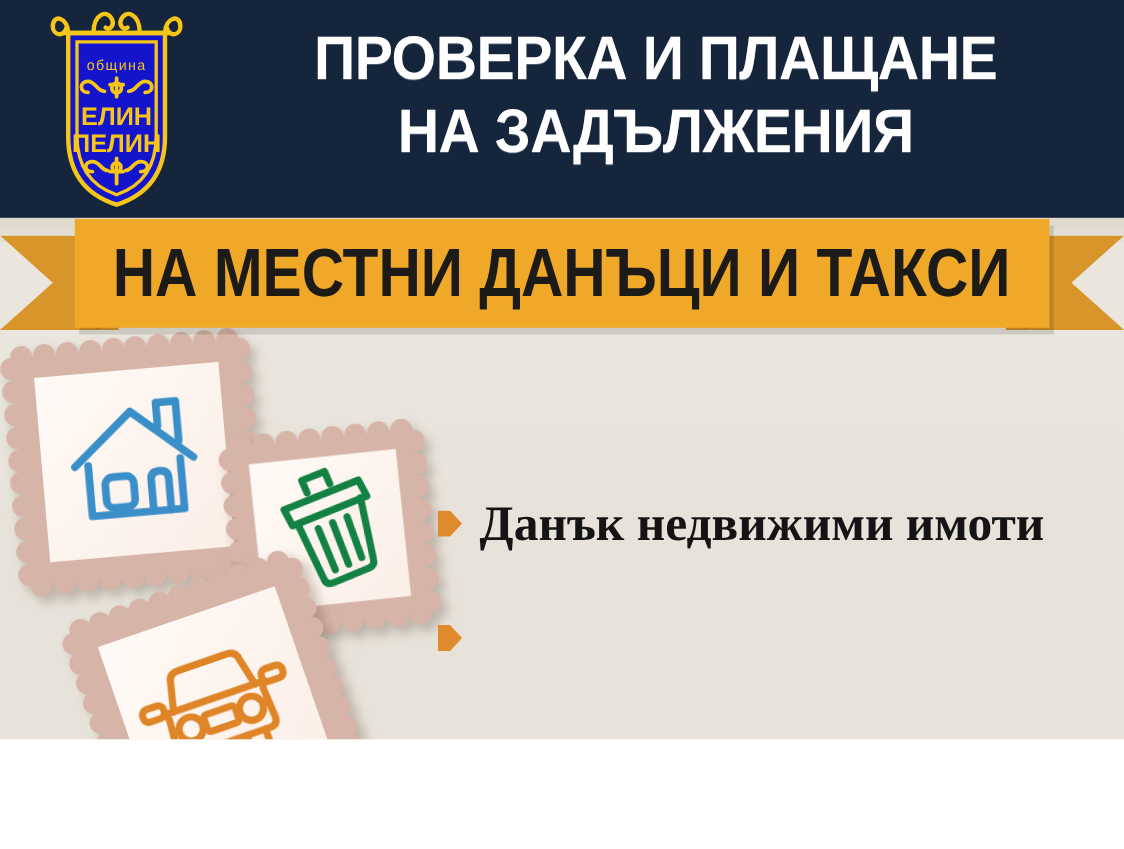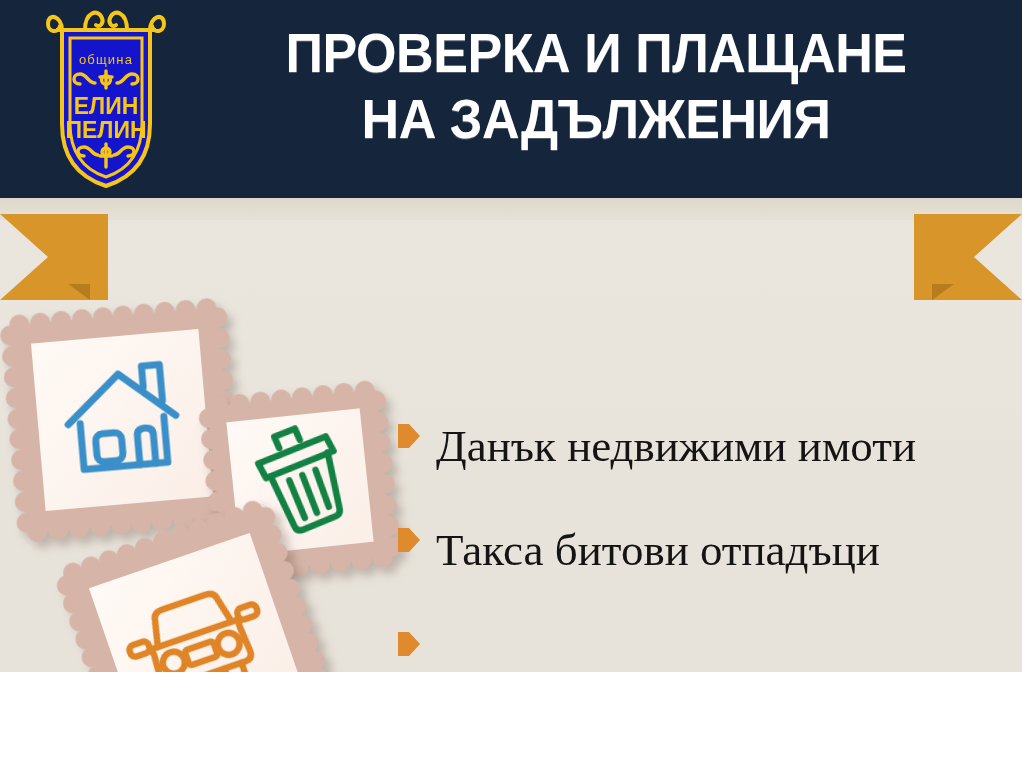--- a/index.html
+++ b/index.html
@@ -130,22 +130,23 @@
   .stamp svg.icon { position:absolute; left:0; top:0; }
 
   
   #list {
     position:absolute;
     left:398px; top:424px;
     width:610px;
   }
   .list-item {
     display:flex;
-    align-items:flex-start;
+    align-items:center;
     height:104px;
+    font-weight:bold;
   }
   .bullet {
     flex:0 0 auto;
     width:22px; height:24px;
     margin-right:16px;
     background:#e08a2e;
     clip-path:polygon(0 0, 11px 0, 22px 12px, 11px 24px, 0 24px);
   }
   .list-label {
     font-family:"Liberation Serif", serif;
@@ -207,20 +208,23 @@
       <span class="tl">ПРОВЕРКА И ПЛАЩАНЕ</span>
       <span class="tl">НА ЗАДЪЛЖЕНИЯ</span>
     </div>
   </div>
 
   <div id="ribbon">
     <div class="ribbon-tail" id="ribbon-tail-left"></div>
     <div class="ribbon-tail" id="ribbon-tail-right"></div>
     <div class="ribbon-fold" id="ribbon-fold-left"></div>
     <div class="ribbon-fold" id="ribbon-fold-right"></div>
+    <div id="ribbon-band">
+      <span id="ribbon-text">НА МЕСТНИ ДАНЪЦИ И ТАКСИ</span>
+    </div>
   </div>
 
   <div class="stamp" id="stamp-house">
     <div class="stamp-inner"></div>
     <svg class="icon" width="208" height="208" viewBox="0 0 208 208" xmlns="http://www.w3.org/2000/svg">
       <g fill="none" stroke="#3b8fc9" stroke-width="7" stroke-linecap="round" stroke-linejoin="round">
         <path d="M50 104 L104 58 L158 104"></path>
         <path d="M128 73 L128 52 L146 52 L146 88"></path>
         <path d="M62 104 L62 150 L146 150 L146 104"></path>
         <rect x="76" y="116" width="26" height="28" rx="7"></rect>
@@ -385,21 +389,20 @@
 
   <div id="list">
 
     <div class="list-item">
       <span class="bullet"></span>
       <span class="list-label">Данък недвижими имоти</span>
     </div>
 
     <div class="list-item">
       <span class="bullet"></span>
-      <span class="list-label">Такса битови отпадъци</span>
     </div>
 
     <div class="list-item">
       <span class="bullet"></span>
     </div>
 
   </div>
 
 </div>
 

